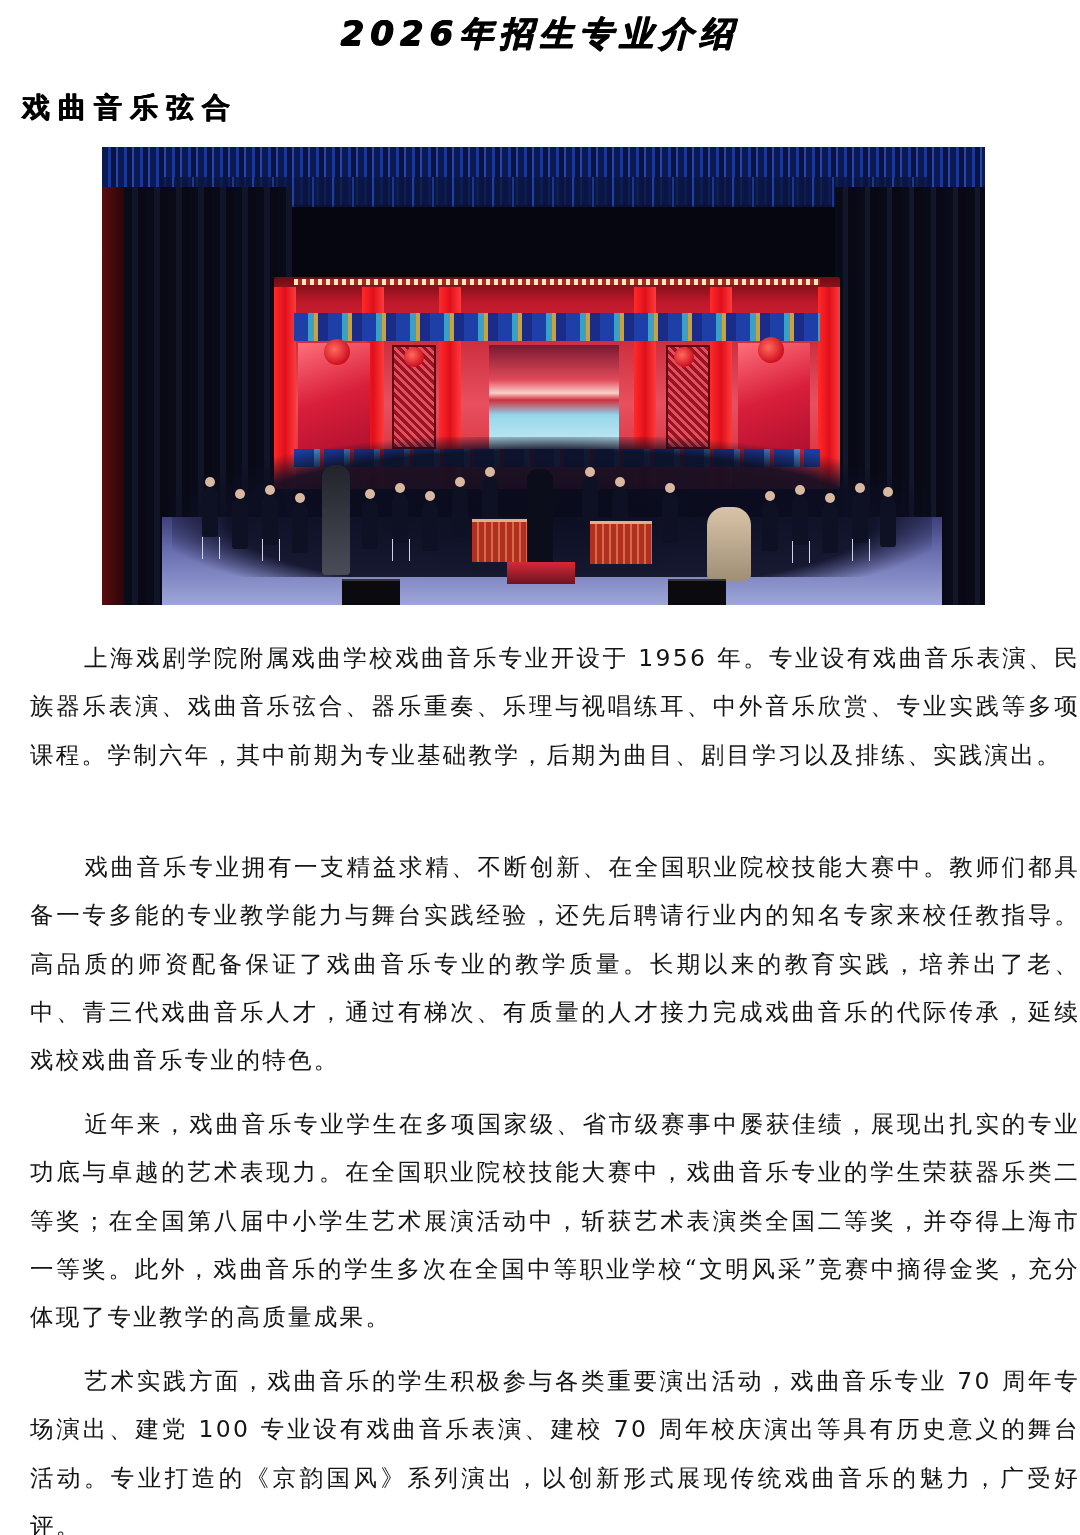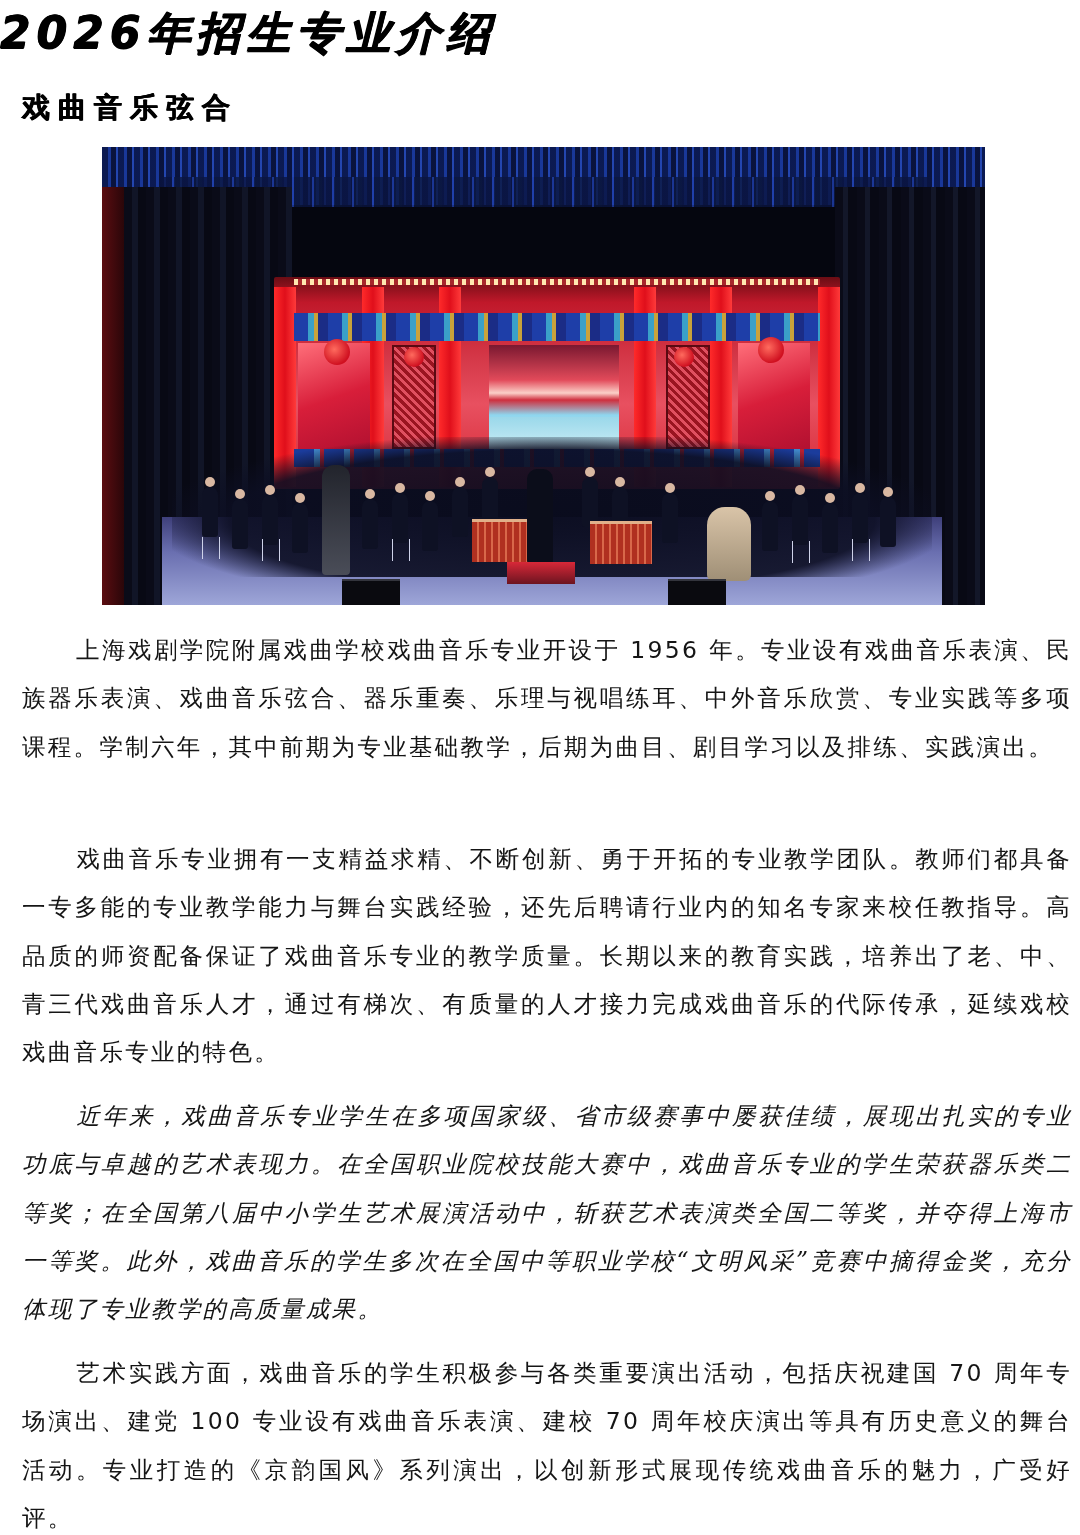--- a/index.html
+++ b/index.html
@@ -1,17 +1,17 @@
 <!DOCTYPE html>
 <html><head>
 <meta charset="utf-8">
 <style>
   html, body { margin: 0; padding: 0; background: #ffffff; }
   body { width: 1080px; height: 1535px; position: relative; overflow: hidden; color: #111; font-family: "DejaVu Serif", "Liberation Serif", serif; }
-  .title { position: absolute; left: 0; top: 10px; width: 1080px; font-family: "DejaVu Sans", sans-serif; font-weight: bold; font-style: italic; font-size: 44px; letter-spacing: 6px; color: #000; text-shadow: 0.6px 0 0 #000, -0.6px 0 0 #000, 0 0.6px 0 #000; line-height: 46px; }
+  .title { position: absolute; left: 0; top: 10px; width: 1080px; text-align: center; font-family: "DejaVu Sans", sans-serif; font-weight: bold; font-style: italic; font-size: 34px; letter-spacing: 6px; color: #000; text-shadow: 0.6px 0 0 #000, -0.6px 0 0 #000, 0 0.6px 0 #000; line-height: 46px; }
   .section-heading { position: absolute; left: 22px; top: 86px; font-family: "DejaVu Sans", sans-serif; font-weight: bold; font-size: 28px; letter-spacing: 8px; color: #000; text-shadow: 0.6px 0 0 #000, -0.6px 0 0 #000; line-height: 44px; }
   .photo { position: absolute; left: 102px; top: 147px; width: 883px; height: 458px; overflow: hidden; background: #05060f; }
   .photo .top-valance { position: absolute; left: 0; top: 0; width: 100%; height: 58px; background: repeating-linear-gradient(90deg, #0c1b55 0 6px, #1a3aa0 6px 9px, #0a1440 9px 14px, #2549b8 14px 16px); opacity: 0.95; }
   .photo .top-valance2 { position: absolute; left: 60px; top: 30px; width: 770px; height: 30px; background: repeating-linear-gradient(90deg, #0a1440 0 10px, #1f3ea8 10px 12px, #0b173f 12px 20px); opacity: 0.8; }
   .photo .curtain-left { position: absolute; left: 0; top: 40px; width: 190px; height: 418px; background: repeating-linear-gradient(90deg, #0a0b18 0 8px, #111527 8px 14px, #080914 14px 22px); }
   .photo .curtain-left-red { position: absolute; left: 0; top: 40px; width: 22px; height: 418px; background: linear-gradient(90deg, #5b0d10, #2a0609); }
   .photo .curtain-right { position: absolute; right: 0; top: 40px; width: 150px; height: 458px; background: repeating-linear-gradient(90deg, #0a0b18 0 8px, #131729 8px 13px, #080914 13px 22px); }
   .photo .screen { position: absolute; left: 172px; top: 130px; width: 566px; height: 212px; background: linear-gradient(180deg, #6a0d14 0%, #c0182a 12%, #d63a4a 40%, #e85060 60%, #d42632 100%); border-radius: 2px; }
   .photo .screen .pillar { position: absolute; top: 10px; width: 22px; height: 200px; background: linear-gradient(90deg, #ff2a2a, #e00f1b, #ff3a3a); }
   .photo .screen .beam { position: absolute; left: 20px; top: 36px; width: 526px; height: 28px; background: repeating-linear-gradient(90deg, #1e3ea8 0 14px, #3aa0c8 14px 20px, #c9a23a 20px 24px, #1b2c86 24px 34px); }
@@ -26,21 +26,21 @@
   .photo .orchestra { position: absolute; left: 70px; top: 290px; width: 760px; height: 140px; background: radial-gradient(ellipse at 50% 60%, rgba(10,12,30,0.95) 0%, rgba(12,14,34,0.9) 60%, rgba(0,0,0,0) 75%); }
   .photo .player { position: absolute; width: 16px; height: 50px; background: #0e1124; border-radius: 8px 8px 3px 3px; }
   .photo .player::before { content: ""; position: absolute; left: 3px; top: -10px; width: 10px; height: 10px; border-radius: 50%; background: #d9b8a2; }
   .photo .chair { position: absolute; width: 16px; height: 22px; border-left: 1px solid #cfd3ea; border-right: 1px solid #cfd3ea; }
   .photo .dulcimer { position: absolute; width: 62px; height: 40px; background: repeating-linear-gradient(90deg, #b03020 0 5px, #d8684a 5px 7px); border-top: 3px solid #e0b08a; }
   .photo .podium { position: absolute; left: 405px; top: 415px; width: 68px; height: 22px; background: linear-gradient(180deg, #d82838, #6c1420); }
   .photo .conductor { position: absolute; left: 425px; top: 322px; width: 26px; height: 94px; background: #0b0d1a; border-radius: 10px 10px 2px 2px; }
   .photo .soloist { position: absolute; left: 220px; top: 318px; width: 28px; height: 110px; background: linear-gradient(180deg, #22242c, #4a4d58); border-radius: 12px 12px 4px 4px; }
   .photo .soloist2 { position: absolute; left: 605px; top: 360px; width: 44px; height: 74px; background: linear-gradient(180deg, #d9c4a8, #9f8f76); border-radius: 18px 18px 6px 6px; }
   .photo .monitor { position: absolute; top: 432px; width: 58px; height: 24px; background: #0a0a0f; border-top: 2px solid #33343c; }
-  .para { position: absolute; left: 14px; width: 1050px; font-size: 23.5px; line-height: 48.3px; letter-spacing: 2.3px; text-align: justify; text-align-last: left; color: #151515; margin: 8px; }
+  .para { position: absolute; left: 14px; width: 1050px; font-size: 23.5px; line-height: 48.3px; letter-spacing: 2.3px; text-align: justify; text-align-last: left; color: #151515; margin: 16px; }
   .para .indent { display: inline-block; width: 54px; }
   .num { font-family: "DejaVu Sans", "Liberation Sans", sans-serif; }
 </style>
 </head>
 <body>
 
 <div>
 
   <div class="title">2026年招生专业介绍</div>
 
@@ -108,19 +108,19 @@
     <div class="soloist"></div>
     <div class="soloist2"></div>
     <div class="conductor"></div>
     <div class="podium"></div>
     <div class="monitor" style="left:240px;"></div>
     <div class="monitor" style="left:566px;"></div>
   </div>
 
   <p class="para" style="top:618px;"><span class="indent"></span><span>上海戏剧学院附属戏曲学校戏曲音乐专业开设于 </span><span class="num">1956</span><span> 年。专业设有戏曲音乐表演、民族器乐表演、戏曲音乐弦合、器乐重奏、乐理与视唱练耳、中外音乐欣赏、专业实践等多项课程。学制六年，其中前期为专业基础教学，后期为曲目、剧目学习以及排练、实践演出。</span></p>
 
-  <p class="para" style="top:827px;"><span class="indent"></span><span>戏曲音乐专业拥有一支精益求精、不断创新、勇于开拓的专业教学团队。教师们都具备一专多能的专业教学能力与舞台实践经验，还先后聘请行业内的知名专家来校任教指导。高品质的师资配备保证了戏曲音乐专业的教学质量。长期以来的教育实践，培养出了老、中、青三代戏曲音乐人才，通过有梯次、有质量的人才接力完成戏曲音乐的代际传承，延续戏校戏曲音乐专业的特色。</span></p>
+  <p class="para" style="top:827px;"><span class="indent"></span><span>戏曲音乐专业拥有一支精益求精、不断创新、在全国职业院校技能大赛中。教师们都具备一专多能的专业教学能力与舞台实践经验，还先后聘请行业内的知名专家来校任教指导。高品质的师资配备保证了戏曲音乐专业的教学质量。长期以来的教育实践，培养出了老、中、青三代戏曲音乐人才，通过有梯次、有质量的人才接力完成戏曲音乐的代际传承，延续戏校戏曲音乐专业的特色。</span></p>
 
-  <p class="para" style="top:1084px;font-style:italic;"><span class="indent"></span><span>近年来，戏曲音乐专业学生在多项国家级、省市级赛事中屡获佳绩，展现出扎实的专业功底与卓越的艺术表现力。在全国职业院校技能大赛中，戏曲音乐专业的学生荣获器乐类二等奖；在全国第八届中小学生艺术展演活动中，斩获艺术表演类全国二等奖，并夺得上海市一等奖。此外，戏曲音乐的学生多次在全国中等职业学校“文明风采”竞赛中摘得金奖，充分体现了专业教学的高质量成果。</span></p>
+  <p class="para" style="top:1084px;"><span class="indent"></span><span>近年来，戏曲音乐专业学生在多项国家级、省市级赛事中屡获佳绩，展现出扎实的专业功底与卓越的艺术表现力。在全国职业院校技能大赛中，戏曲音乐专业的学生荣获器乐类二等奖；在全国第八届中小学生艺术展演活动中，斩获艺术表演类全国二等奖，并夺得上海市一等奖。此外，戏曲音乐的学生多次在全国中等职业学校“文明风采”竞赛中摘得金奖，充分体现了专业教学的高质量成果。</span></p>
 
-  <p class="para" style="top:1341px;"><span class="indent"></span><span>艺术实践方面，戏曲音乐的学生积极参与各类重要演出活动，包括庆祝建国 </span><span class="num">70</span><span> 周年专场演出、建党 </span><span class="num">100</span><span> 专业设有戏曲音乐表演、建校 </span><span class="num">70</span><span> 周年校庆演出等具有历史意义的舞台活动。专业打造的《京韵国风》系列演出，以创新形式展现传统戏曲音乐的魅力，广受好评。</span></p>
+  <p class="para" style="top:1341px;"><span class="indent"></span><span>艺术实践方面，戏曲音乐的学生积极参与各类重要演出活动，戏曲音乐专业 </span><span class="num">70</span><span> 周年专场演出、建党 </span><span class="num">100</span><span> 专业设有戏曲音乐表演、建校 </span><span class="num">70</span><span> 周年校庆演出等具有历史意义的舞台活动。专业打造的《京韵国风》系列演出，以创新形式展现传统戏曲音乐的魅力，广受好评。</span></p>
 
 </div>
 
 </body></html>

